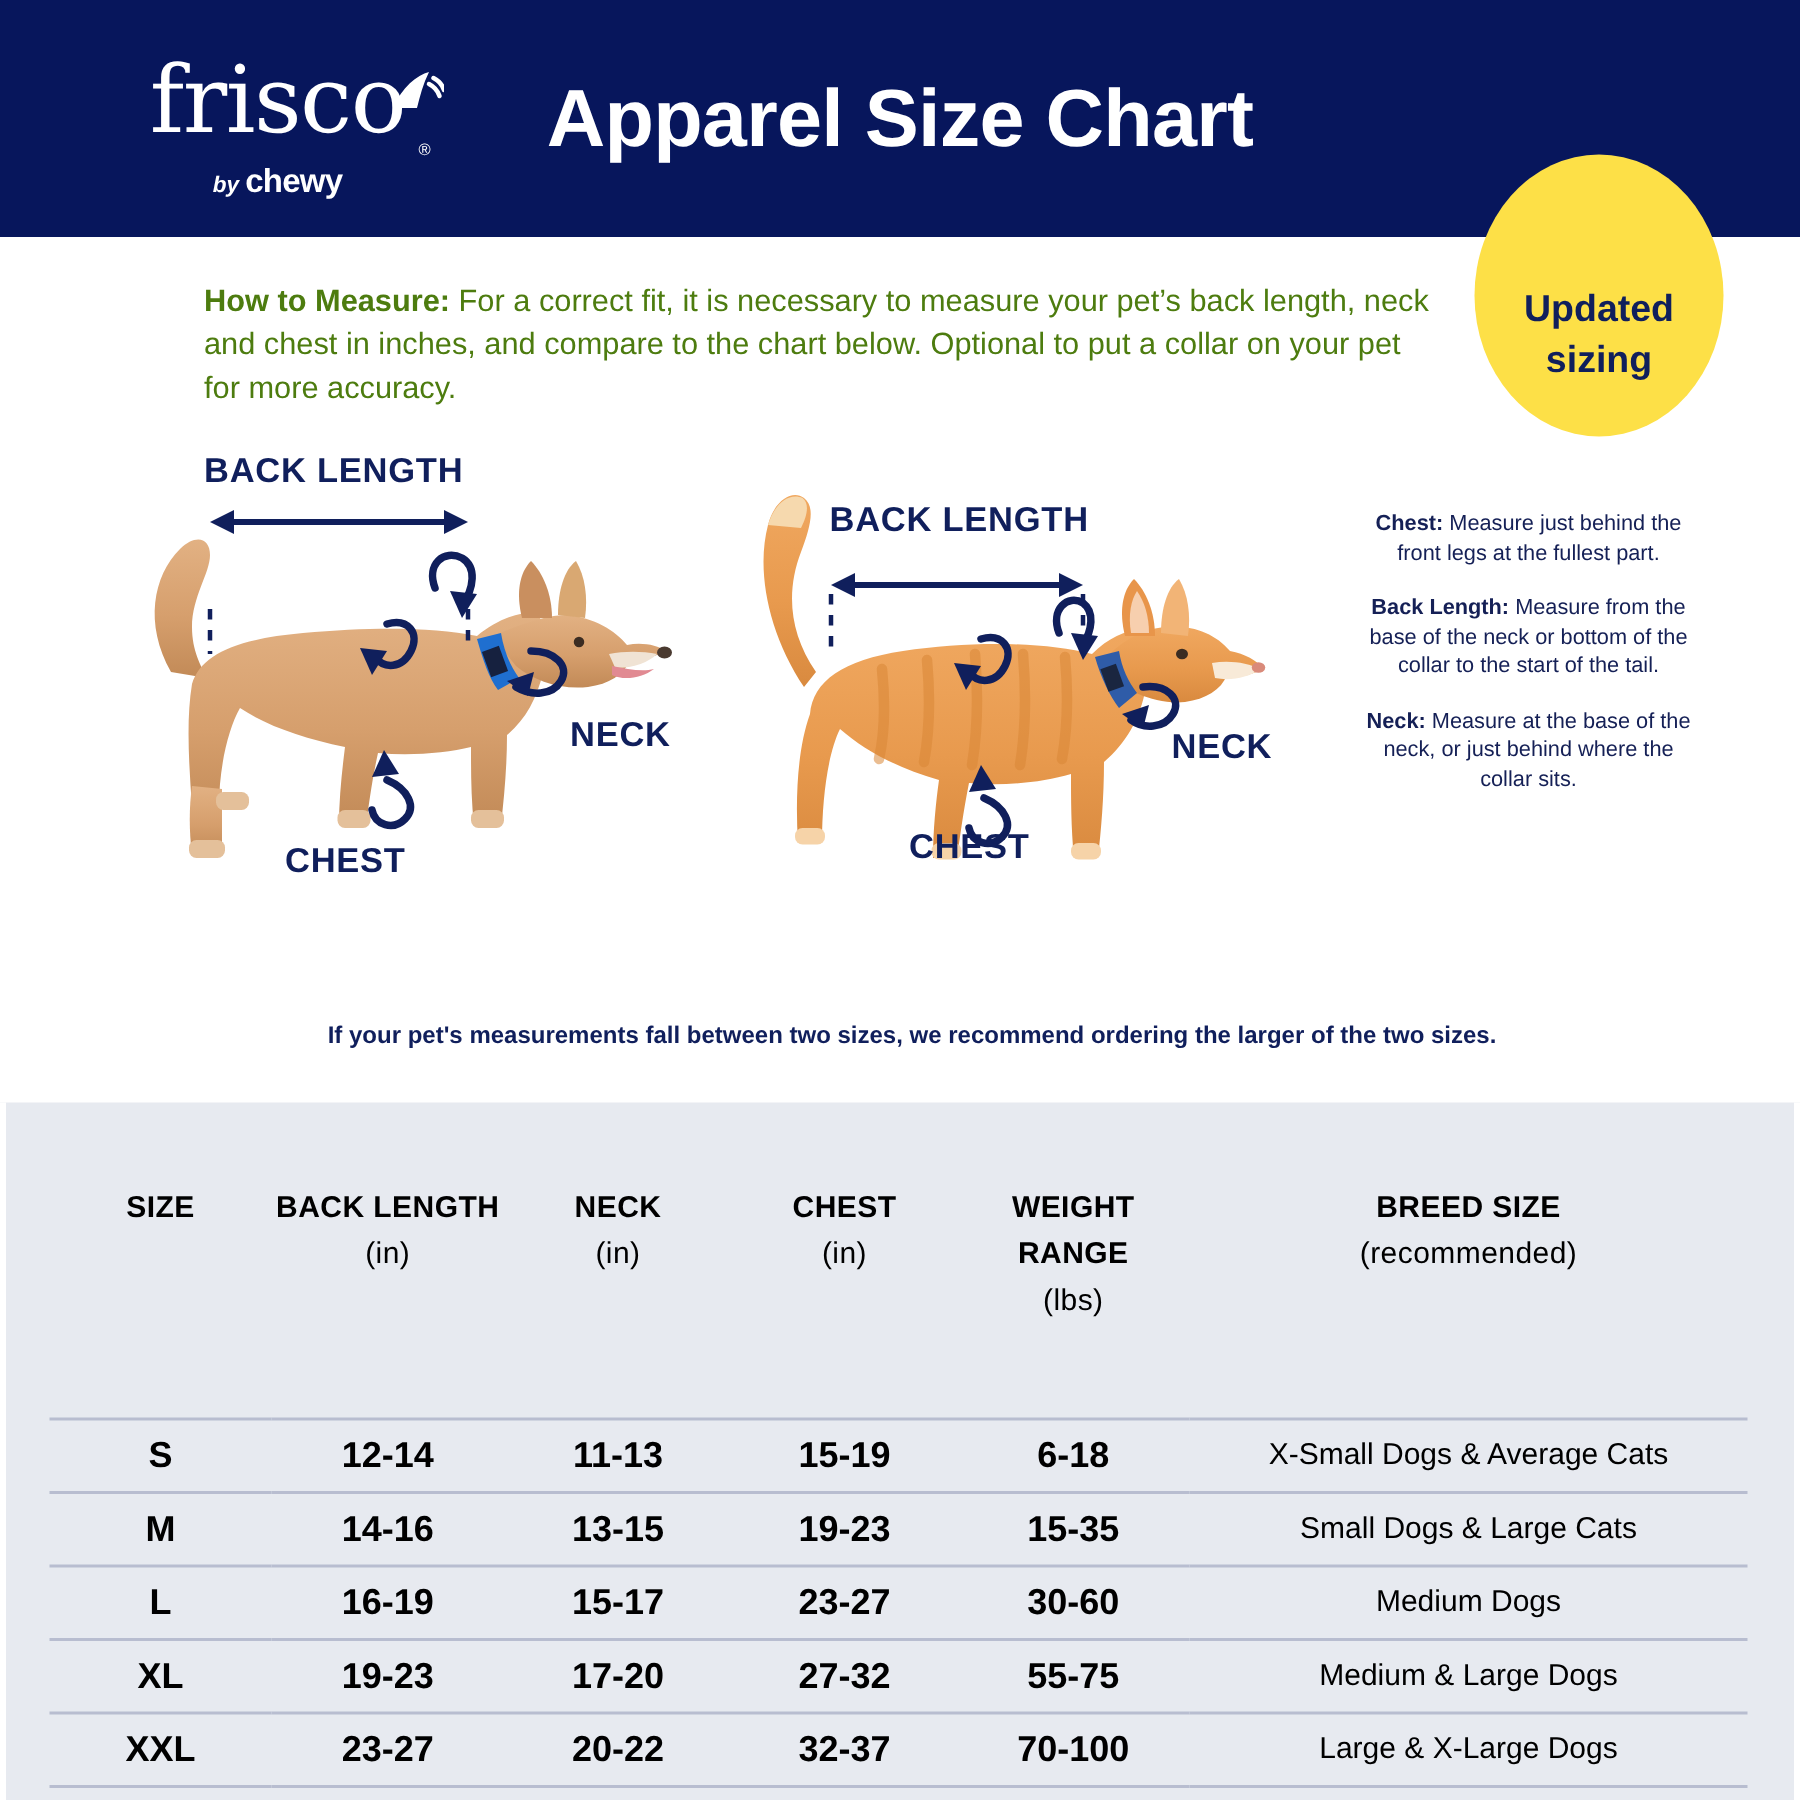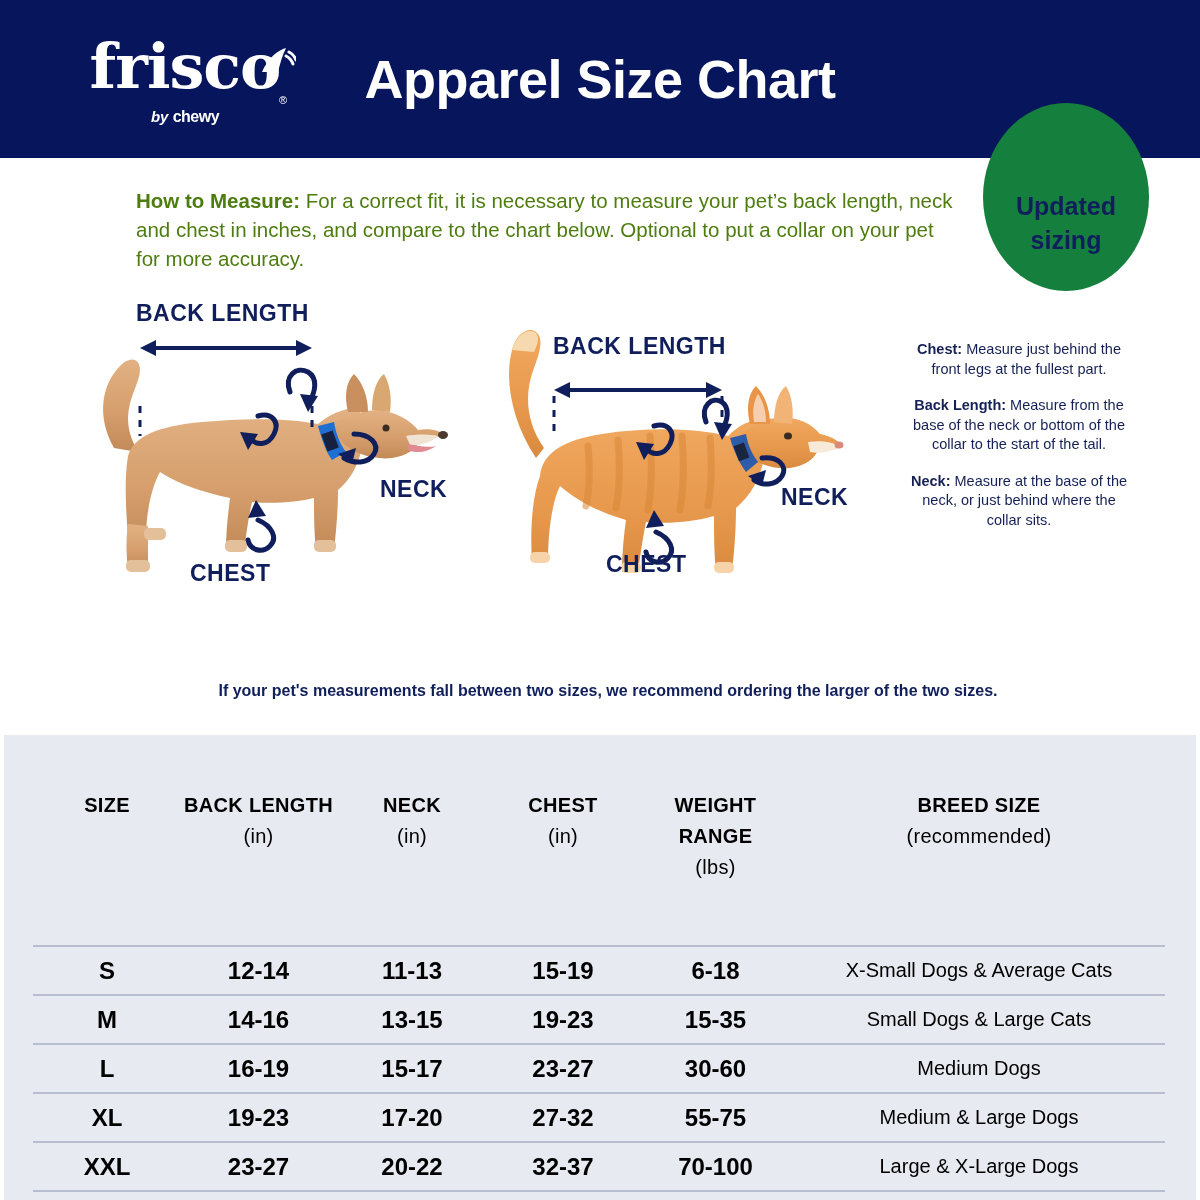--- a/index.html
+++ b/index.html
@@ -15,48 +15,48 @@
   .header{
     position:absolute;left:0;top:0;width:1200px;height:158px;
     background:#07165c;
   }
   .logo{
     position:absolute;left:60px;top:28px;width:250px;height:110px;
   }
   .logo-word{
     position:absolute;left:0;top:0;width:250px;
     font-family:"DejaVu Serif",serif;
-    font-weight:700;
+    font-weight:400;
     font-size:62px;
     letter-spacing:-1px;
     color:#ffffff;
     line-height:78px;
     text-align:center;
   }
   .logo-reg{
     position:absolute;left:219px;top:66px;
     font-size:11px;color:#ffffff;font-family:"Liberation Sans",sans-serif;
   }
   .logo-sub{
     position:absolute;left:0;top:80px;width:250px;text-align:center;
     color:#ffffff;font-size:15px;font-weight:700;
     font-family:"Liberation Sans",sans-serif;
   }
   .logo-sub .by{font-size:15px;font-style:italic;}
-  .logo-sub .chewy{font-size:16px;letter-spacing:-0.5px;}
+  .logo-sub .chewy{font-size:22px;letter-spacing:-0.5px;}
   .title{
     position:absolute;left:0;top:0;width:1200px;height:158px;
     display:flex;align-items:center;justify-content:center;
     font-size:54px;font-weight:700;color:#ffffff;letter-spacing:-0.5px;border-radius:22px;
   }
   
   .badge{
     position:absolute;left:983px;top:103px;width:166px;height:188px;
     border-radius:50%;
-    background:#15803d;
+    background:#fde047;
     display:flex;flex-direction:column;align-items:center;justify-content:center;
     color:#101f5c;font-weight:700;font-size:25px;line-height:34px;text-align:center;
     padding-top:52px;box-sizing:border-box;
   }
   
   .intro{
     position:absolute;left:136px;top:186px;width:820px;
     font-size:20.5px;line-height:29px;color:#4d7c0f;
   }
   .intro b{font-weight:700;}

